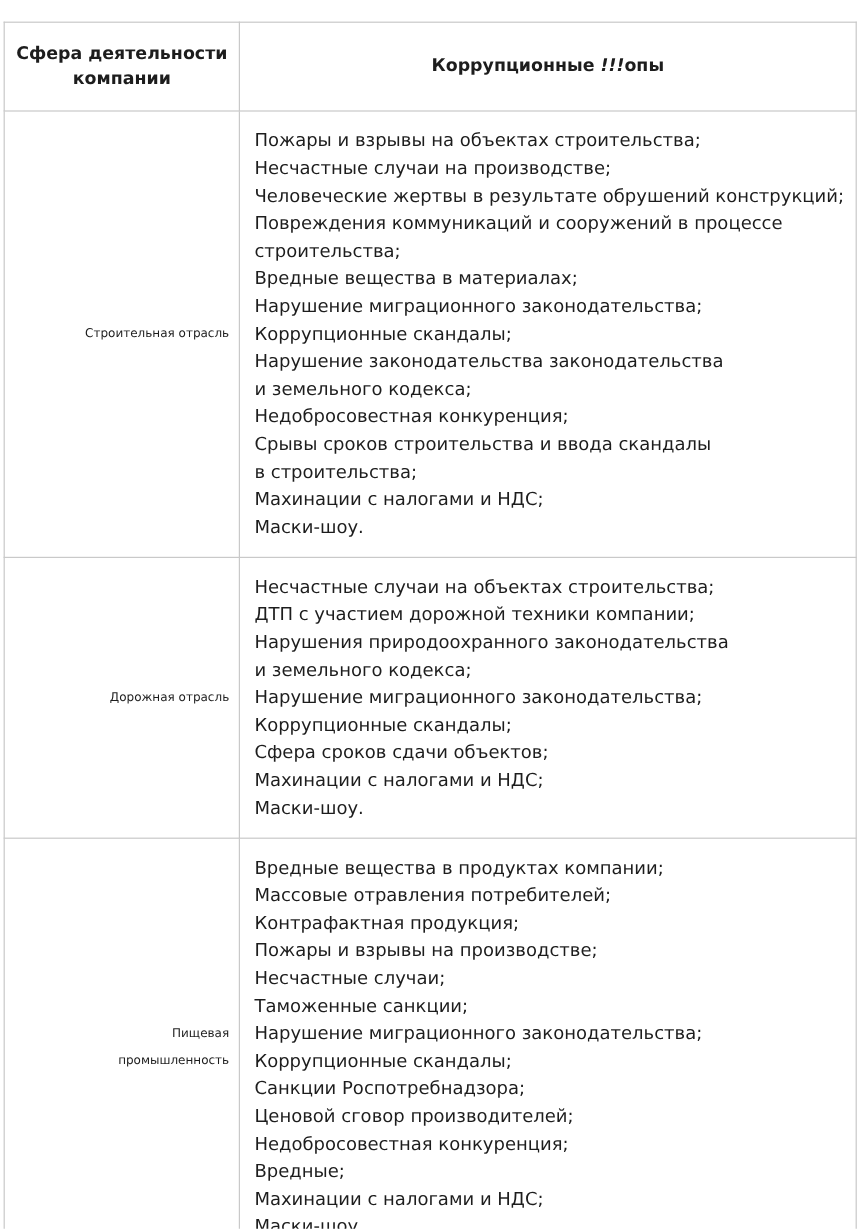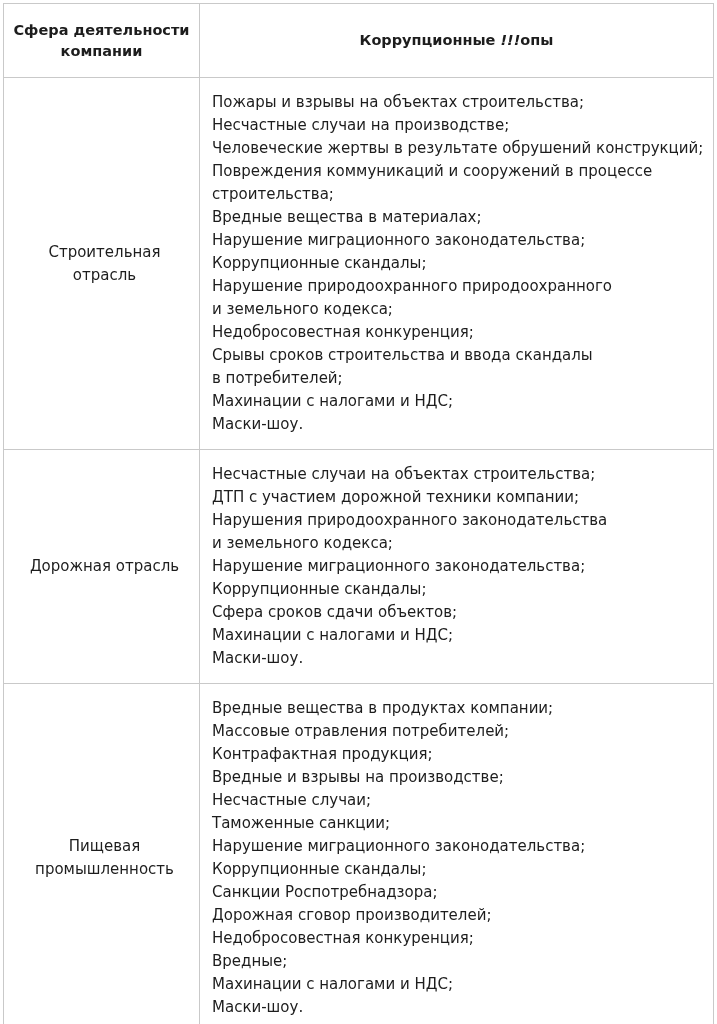--- a/index.html
+++ b/index.html
@@ -13,21 +13,21 @@
     height: 1024px;
     font-family: "DejaVu Sans", "Liberation Sans", sans-serif;
     color: #1d1d1d;
     overflow: hidden;
   }
 
   .sheet {
     width: 596px;
     height: 1024px;
     box-sizing: border-box;
-    padding: 3px 4px 0 3px;
+    padding: 18px 4px 0 3px;
   }
 
   table.risk-table {
     width: 710px;
     border-collapse: collapse;
     table-layout: fixed;
     border: 1px solid #c9c9c9;
   }
 
   table.risk-table td,
@@ -54,24 +54,24 @@
   }
   th.head-risks {
     text-align: center;
   }
   .excl {
     font-style: italic;
   }
 
   
   td.sphere-cell {
-    font-size: 15px;
+    font-size: 10px;
     line-height: 23px;
     padding: 10px 8px 10px 14px;
-    text-align: center;
+    text-align: right;
     vertical-align: middle;
     white-space: pre-line;
   }
 
   td.risks-cell {
     font-size: 15px;
     line-height: 23px;
     padding: 13px 8px 13px 12px;
     text-align: left;
     vertical-align: top;
@@ -107,25 +107,25 @@
         <td class="sphere-cell">Строительная отрасль</td>
         <td class="risks-cell">
           <span class="risk-line">Пожары и взрывы на объектах строительства;</span>
           <span class="risk-line">Несчастные случаи на производстве;</span>
           <span class="risk-line">Человеческие жертвы в результате обрушений конструкций;</span>
           <span class="risk-line">Повреждения коммуникаций и сооружений в процессе</span>
           <span class="risk-line">строительства;</span>
           <span class="risk-line">Вредные вещества в материалах;</span>
           <span class="risk-line">Нарушение миграционного законодательства;</span>
           <span class="risk-line">Коррупционные скандалы;</span>
-          <span class="risk-line">Нарушение природоохранного природоохранного</span>
+          <span class="risk-line">Нарушение законодательства законодательства</span>
           <span class="risk-line">и земельного кодекса;</span>
           <span class="risk-line">Недобросовестная конкуренция;</span>
           <span class="risk-line">Срывы сроков строительства и ввода скандалы</span>
-          <span class="risk-line">в потребителей;</span>
+          <span class="risk-line">в строительства;</span>
           <span class="risk-line">Махинации с налогами и НДС;</span>
           <span class="risk-line">Маски-шоу.</span>
         </td>
       </tr>
 
       <tr>
         <td class="sphere-cell">Дорожная отрасль</td>
         <td class="risks-cell">
           <span class="risk-line">Несчастные случаи на объектах строительства;</span>
           <span class="risk-line">ДТП с участием дорожной техники компании;</span>
@@ -139,27 +139,27 @@
         </td>
       </tr>
 
       <tr>
         <td class="sphere-cell">Пищевая
 промышленность</td>
         <td class="risks-cell">
           <span class="risk-line">Вредные вещества в продуктах компании;</span>
           <span class="risk-line">Массовые отравления потребителей;</span>
           <span class="risk-line">Контрафактная продукция;</span>
-          <span class="risk-line">Вредные и взрывы на производстве;</span>
+          <span class="risk-line">Пожары и взрывы на производстве;</span>
           <span class="risk-line">Несчастные случаи;</span>
           <span class="risk-line">Таможенные санкции;</span>
           <span class="risk-line">Нарушение миграционного законодательства;</span>
           <span class="risk-line">Коррупционные скандалы;</span>
           <span class="risk-line">Санкции Роспотребнадзора;</span>
-          <span class="risk-line">Дорожная сговор производителей;</span>
+          <span class="risk-line">Ценовой сговор производителей;</span>
           <span class="risk-line">Недобросовестная конкуренция;</span>
           <span class="risk-line">Вредные;</span>
           <span class="risk-line">Махинации с налогами и НДС;</span>
           <span class="risk-line">Маски-шоу.</span>
         </td>
       </tr>
 
     </tbody>
   </table>
 

